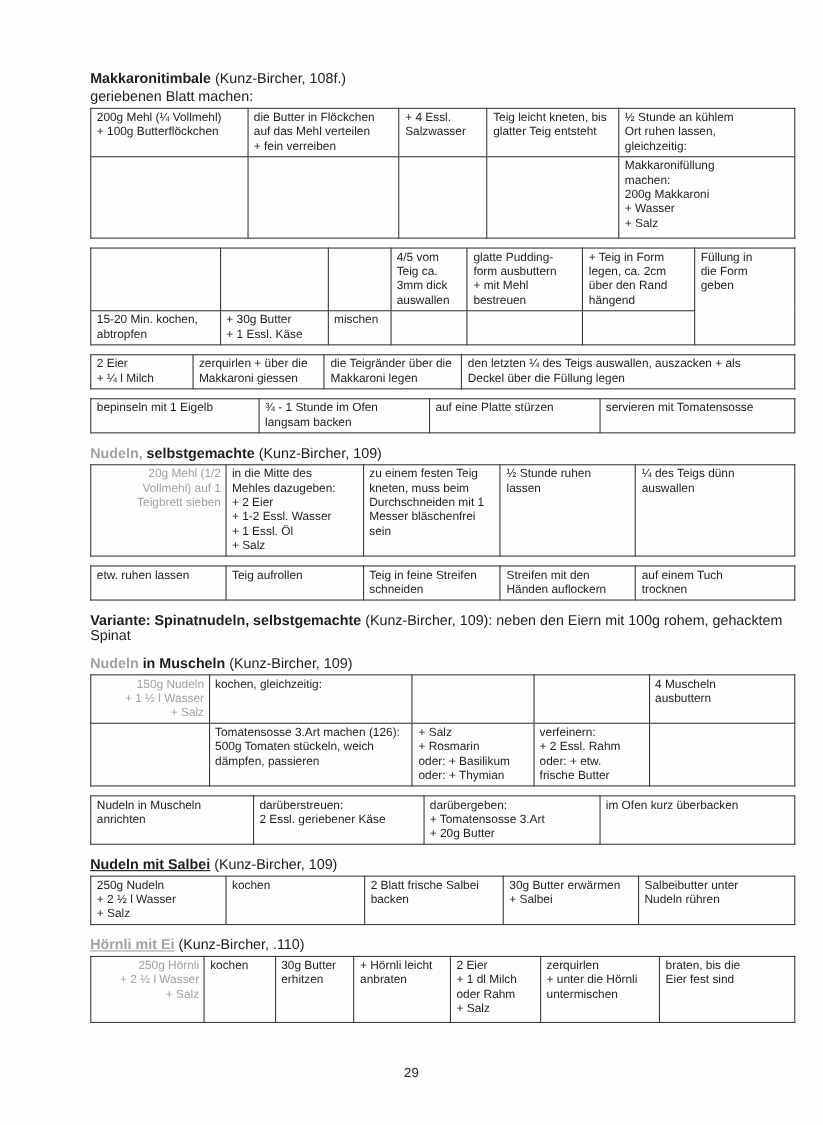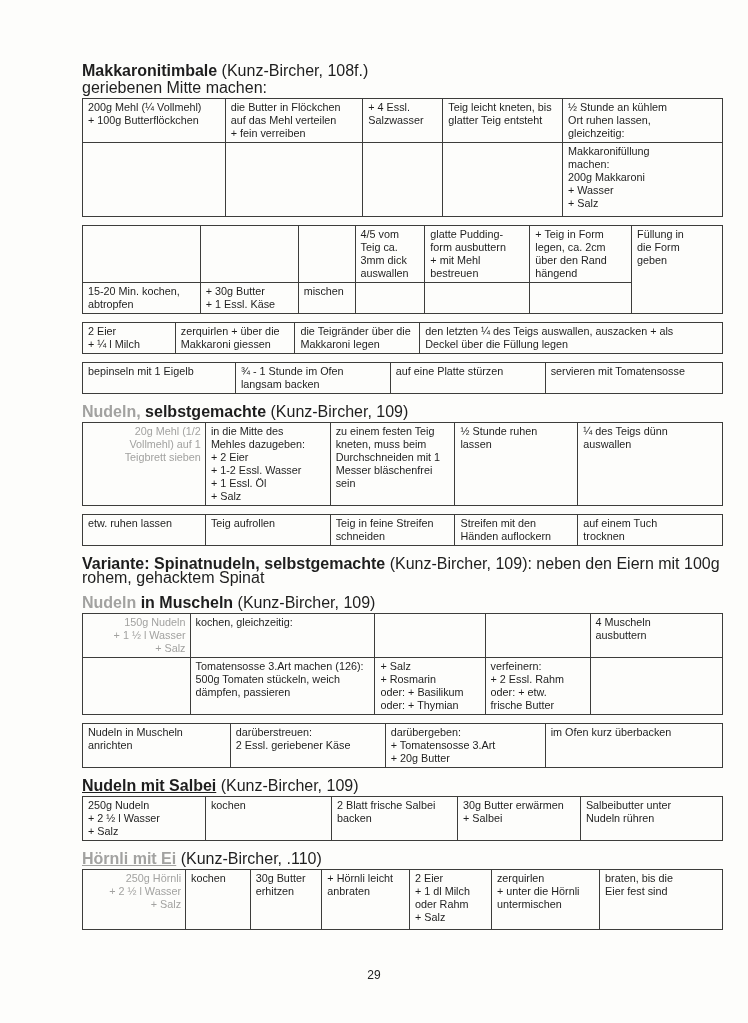--- a/index.html
+++ b/index.html
@@ -7,21 +7,21 @@
     width:748px;height:1023px;position:relative;overflow:hidden;
     background:#fdfdfb;
     font-family:"Liberation Sans","DejaVu Sans",sans-serif;
     color:#1e1e1e;
   }
   .page{
     position:absolute;top:64px;left:82px;width:641px;
   }
   .section{margin-top:11px;}
   .section:first-child{margin-top:0;}
-  .hline{font-size:16px;line-height:14px;margin:0 0 3px 0;}
+  .hline{font-size:13px;line-height:14px;margin:0 0 3px 0;}
   .hline .b{font-weight:bold;}
   .hline .u{text-decoration:underline;}
   .faded{color:#a2a2a0;text-align:right;}
   table.tbl{
     border-collapse:collapse;width:100%;table-layout:fixed;
     margin:0 0 8px 0;
   }
   table.tbl td{
     border:1px solid #3d3d3b;
     vertical-align:top;
@@ -34,21 +34,21 @@
     position:absolute;top:968px;left:0;width:748px;
     text-align:center;font-size:12px;color:#222;
   }
 </style>
 </head>
 <body>
 
 <div class="page">
     <div class="section">
       <div class="hline"><span class="b">Makkaronitimbale</span><span> (Kunz-Bircher, 108f.)</span></div>
-      <div class="hline"><span>geriebenen Mitte machen:</span></div>
+      <div class="hline"><span>geriebenen Blatt machen:</span></div>
       <table class="tbl">
         <colgroup>
           <col style="width: 22.3%;">
           <col style="width: 21.5%;">
           <col style="width: 12.5%;">
           <col style="width: 18.7%;">
           <col style="width: 25%;">
         </colgroup>
         <tbody>
           <tr style="height: 41px;">

